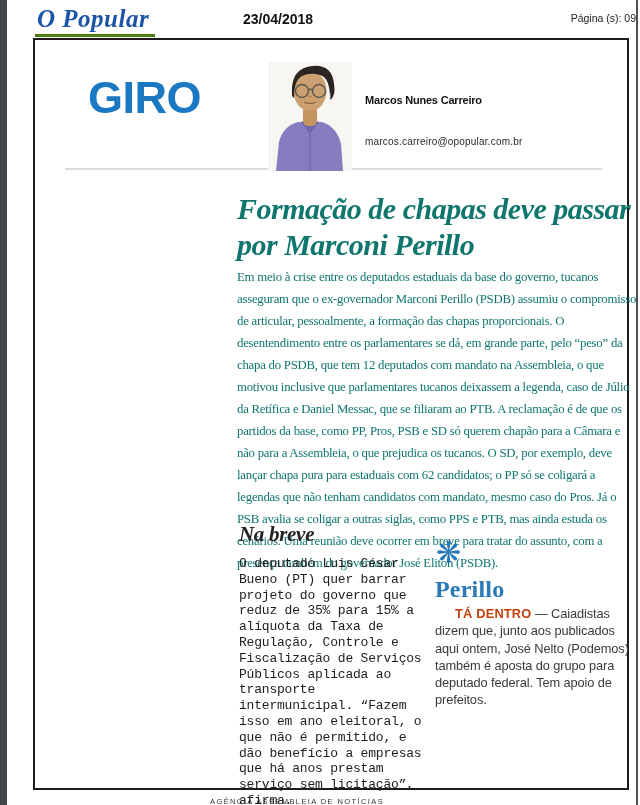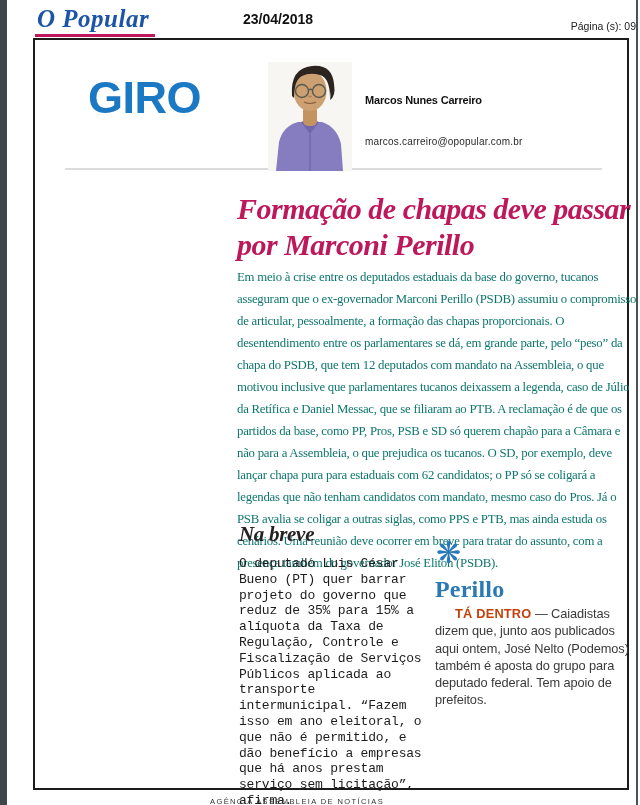--- a/index.html
+++ b/index.html
@@ -6,40 +6,40 @@
   body{font-family:"Liberation Sans",sans-serif;background:#ffffff;}
   #page{position:relative;width:640px;height:805px;background:#ffffff;overflow:hidden;}
 
   
   .scan-strip-left{position:absolute;left:0;top:0;width:7px;height:805px;background:#41464c;}
   .scan-line-right{position:absolute;left:636px;top:0;width:2px;height:805px;background:#4c5157;}
 
   
   .masthead{position:absolute;left:35px;top:5px;font-family:"Liberation Serif",serif;
     font-style:italic;font-weight:700;font-size:25px;letter-spacing:.5px;color:#1c55a7;
-    border-bottom:3px solid #be185d;padding:0 6px 1px 2px;}
+    border-bottom:3px solid #4d7c0f;padding:0 6px 1px 2px;}
   .hdr-date{position:absolute;left:243px;top:11px;font-size:14px;font-weight:700;color:#111;}
-  .hdr-page{position:absolute;right:4px;top:12px;font-size:10.5px;color:#222;margin-top:8px;}
+  .hdr-page{position:absolute;right:4px;top:12px;font-size:10.5px;color:#222;}
 
   
   .frame{position:absolute;left:33px;top:38px;width:592px;height:748px;border:2px solid #1c1c1c;background:#fff;}
 
   .giro-title{position:absolute;left:88px;top:72px;font-size:45px;font-weight:800;
     letter-spacing:-.5px;color:#1b78c3;}
 
   .header-rule{position:absolute;left:65px;top:168px;width:537px;height:2px;background:#dcdcdc;}
 
   .portrait{position:absolute;left:268px;top:62px;width:84px;height:109px;overflow:hidden;}
 
   .author-name{position:absolute;left:365px;top:90px;width:140px;font-size:11px;line-height:20px;
     font-weight:700;color:#121212;letter-spacing:-.2px;}
   .author-email{position:absolute;left:365px;top:136px;font-size:10px;color:#2a2a2a;letter-spacing:.2px;}
 
   .headline{position:absolute;left:237px;top:191px;width:400px;font-family:"Liberation Serif",serif;
-    font-style:italic;font-weight:600;font-size:30px;line-height:36px;color:#be185d;letter-spacing:-.5px;}
+    font-style:italic;font-weight:600;font-size:30px;line-height:36px;color:#0f766e;letter-spacing:-.5px;}
 
   .body-text{position:absolute;left:237px;top:266px;width:403px;font-family:"Liberation Serif",serif;
     font-size:12.8px;line-height:22px;color:#0f766e;letter-spacing:-.25px;}
 
   .nabronca-heading{position:absolute;left:239px;top:522px;font-family:"Liberation Serif",serif;
     font-style:italic;font-weight:600;font-size:21px;color:#252121;letter-spacing:-.3px;}
   .nabronca-text{position:absolute;left:239px;top:556px;width:197px;font-family:Liberation Mono, monospace;
     font-size:13px;line-height:15.8px;color:#1e1c1c;letter-spacing:-.2px;}
 
   .arremate-icon{position:absolute;left:436px;top:538px;font-size:30px;line-height:30px;color:#2878ba;}

